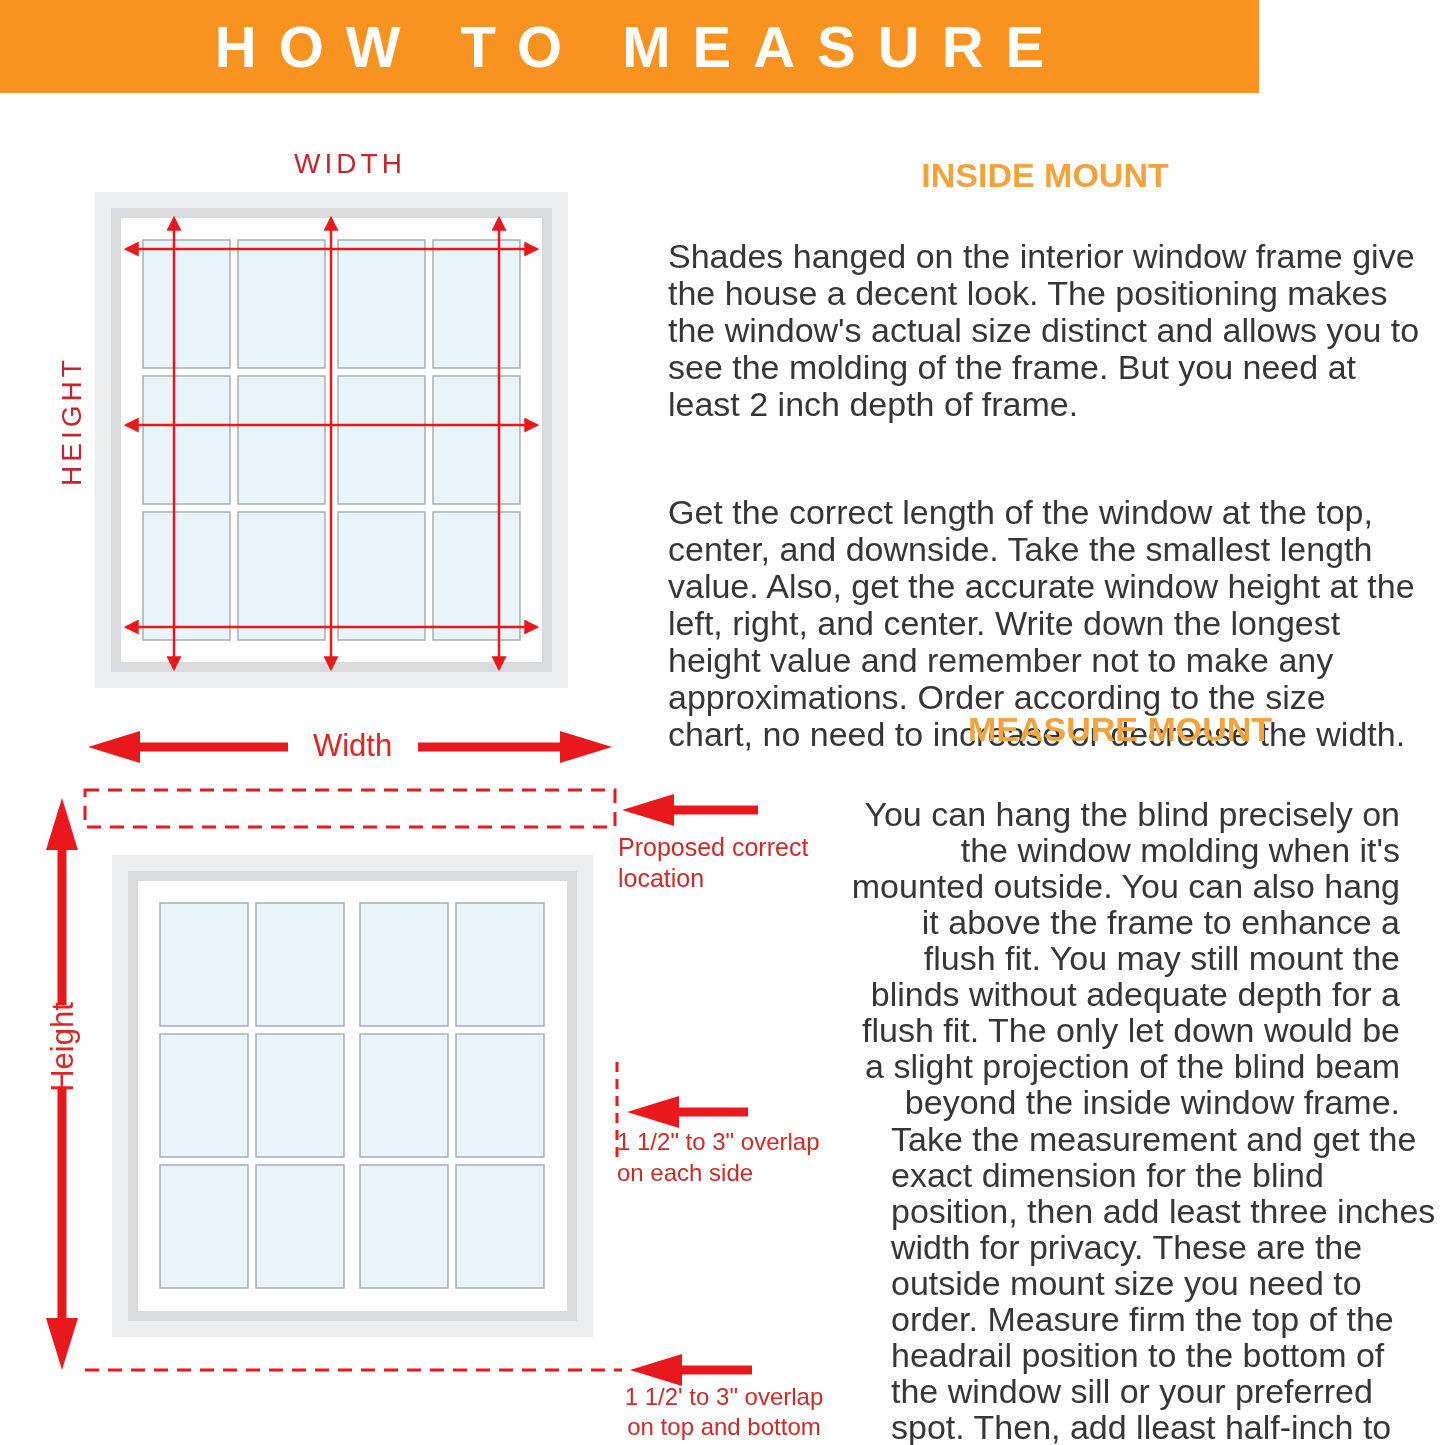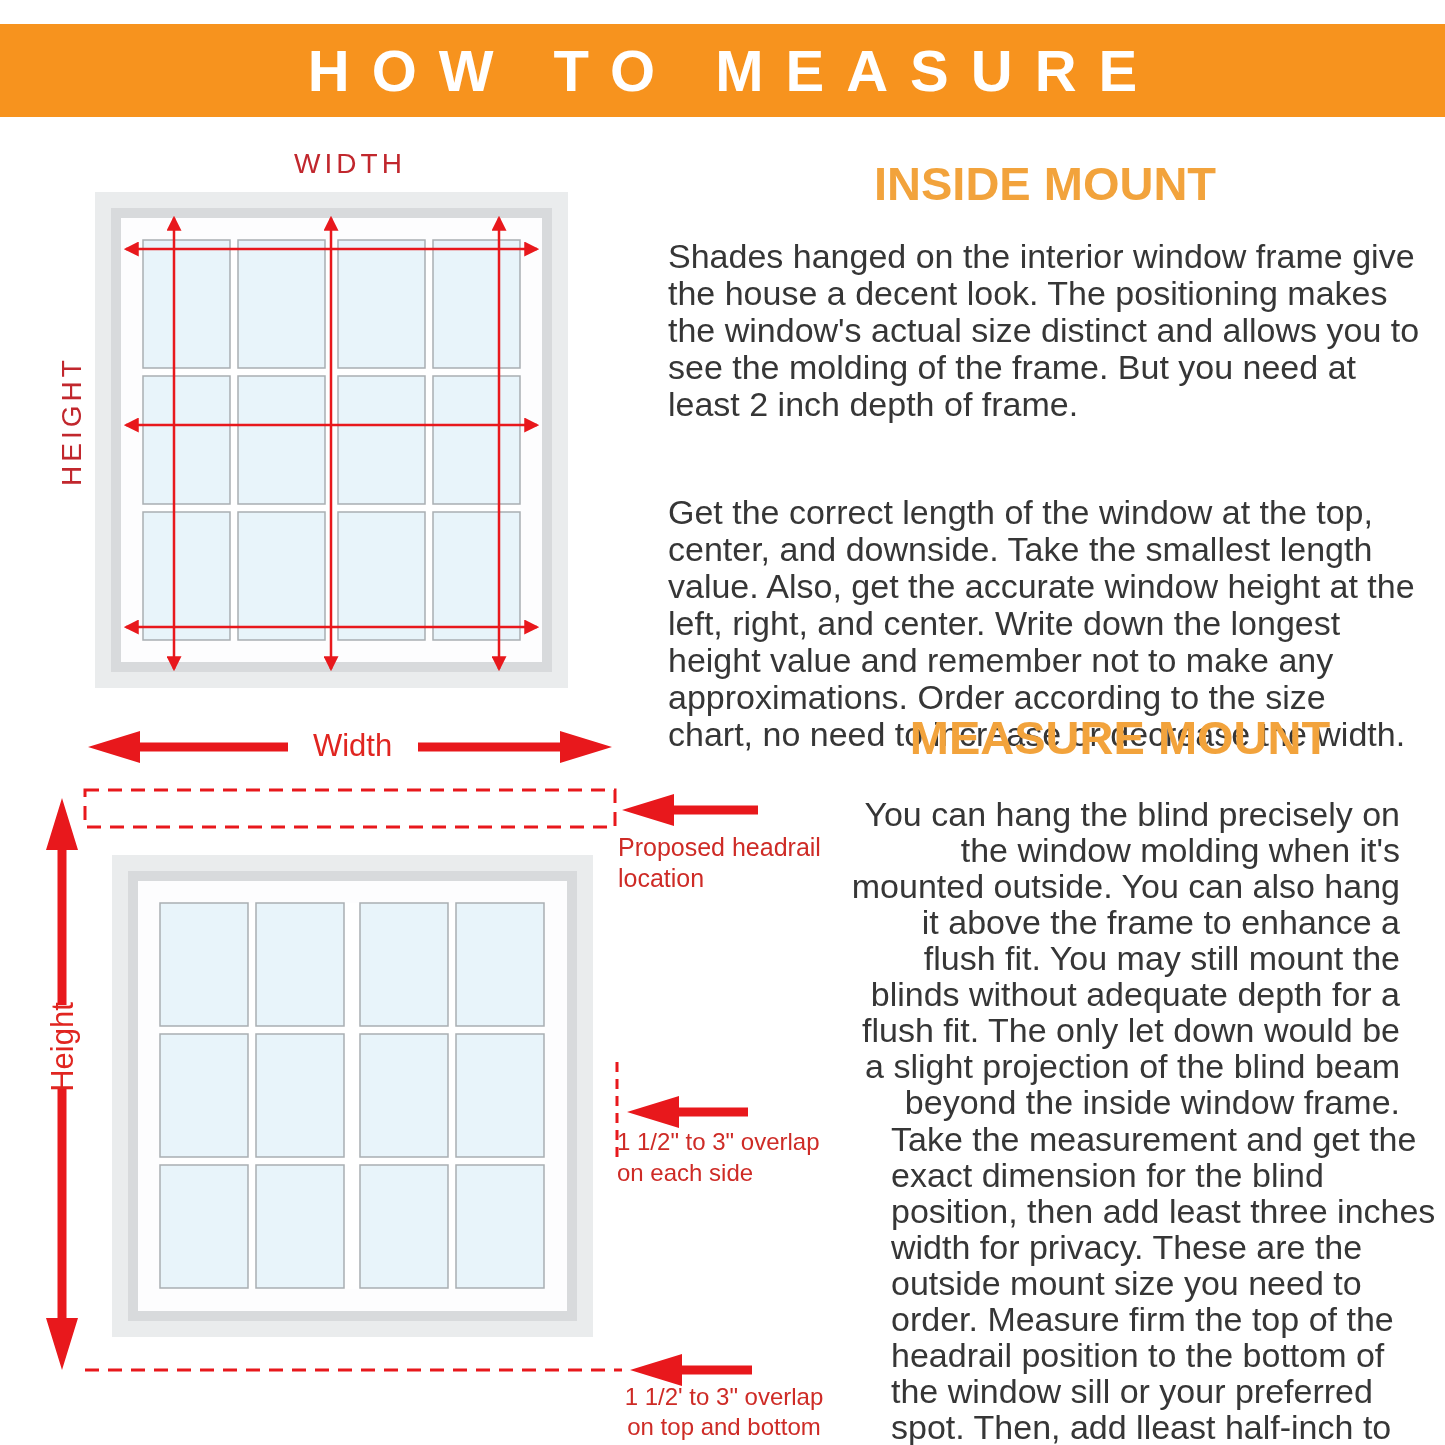--- a/index.html
+++ b/index.html
@@ -20,23 +20,23 @@
   html,body{margin:0;padding:0;}
   .page{
     position:relative;
     width:1445px;height:1445px;
     background:var(--page_bg);
     font-family:"Liberation Sans", sans-serif;
     overflow:hidden;
   }
   
   .banner{
-    position:absolute;left:0;top:0;width:1445px;height:93px;
+    position:absolute;left:0;top:0;width:1259px;height:93px;
     background:var(--banner_bg);
-    display:flex;align-items:center;justify-content:center;margin-top:24px;
+    display:flex;align-items:center;justify-content:center;
   }
   .banner-title{
     color:#fff;font-size:58px;font-weight:bold;
     letter-spacing:22px;white-space:nowrap;padding-left:22px;
   }
   
   .diagram{position:absolute;}
   .diagram svg{position:absolute;left:0;top:0;}
   .inside-diagram{left:40px;top:140px;width:560px;height:560px;}
   .outside-diagram{left:30px;top:720px;width:830px;height:725px;}
@@ -79,21 +79,21 @@
   .f-white{fill:var(--frame_white);}
   .f-glass-bg{fill:#ffffff;}
   .pane{fill:var(--pane_blue);stroke:var(--pane_border);stroke-width:1.5;}
   .thin-arrow{stroke:var(--arrow_red);stroke-width:2.5;fill:none;}
   .c-arrow{fill:var(--arrow_red);}
   .dashed{stroke:var(--arrow_red);fill:none;stroke-width:3;}
   
   .mount-heading{
     position:absolute;margin:0;
     color:var(--heading_orange);
-    font-size:47px;font-weight:bold;text-align:center;white-space:nowrap;
+    font-size:34px;font-weight:bold;text-align:center;white-space:nowrap;
   }
   .inside-heading{left:700px;top:156px;width:690px;}
   .outside-heading{left:820px;top:710px;width:600px;}
   .body-par{
     position:absolute;margin:0;
     color:var(--body_text);font-size:34px;line-height:37px;
   }
   .inside-p1{left:668px;top:238px;width:752px;}
   .inside-p2{left:668px;top:470px;width:752px;margin-top:24px;}
   .outside-p1{left:850px;top:796px;width:550px;line-height:36px;text-align:right;}
@@ -192,21 +192,21 @@
       <polygon class="c-arrow" points="32,650 16,598 27.5,598 27.5,368 36.5,368 36.5,598 48,598"></polygon>
 
       <line class="dashed" x1="587" y1="342" x2="587" y2="438" stroke-dasharray="10 7"></line>
       <polygon class="c-arrow" points="597,392 649,376 649,387.5 718,387.5 718,396.5 649,396.5 649,408"></polygon>
 
       <line class="dashed" x1="55" y1="650" x2="592" y2="650" stroke-dasharray="14 9"></line>
       <polygon class="c-arrow" points="600,650 652,634 652,645.5 722,645.5 722,654.5 652,654.5 652,666"></polygon>
     </svg>
     <div class="width-label-bottom">Width</div>
     <div class="height-label-bottom">Height</div>
-    <div class="headrail-label">Proposed headrail location</div>
+    <div class="headrail-label">Proposed correct location</div>
     <div class="side-overlap-label">1 1/2" to 3" overlap on each side</div>
     <div class="bottom-overlap-label">1 1/2' to 3" overlap on top and bottom</div>
   </section>
 
   <section>
     <h2 class="mount-heading outside-heading">MEASURE MOUNT</h2>
     <p class="body-par outside-p1">You can hang the blind precisely on the window molding when it's mounted outside. You can also hang it above the frame to enhance a flush fit. You may still mount the blinds without adequate depth for a flush fit. The only let down would be a slight projection of the blind beam beyond the inside window frame.</p>
     <p class="body-par outside-p2">Take the measurement and get the exact dimension for the blind position, then add least three inches width for privacy. These are the outside mount size you need to order. Measure firm the top of the headrail position to the bottom of the window sill or your preferred spot. Then, add lleast half-inch to enhance the control of light.</p>
   </section>
 

